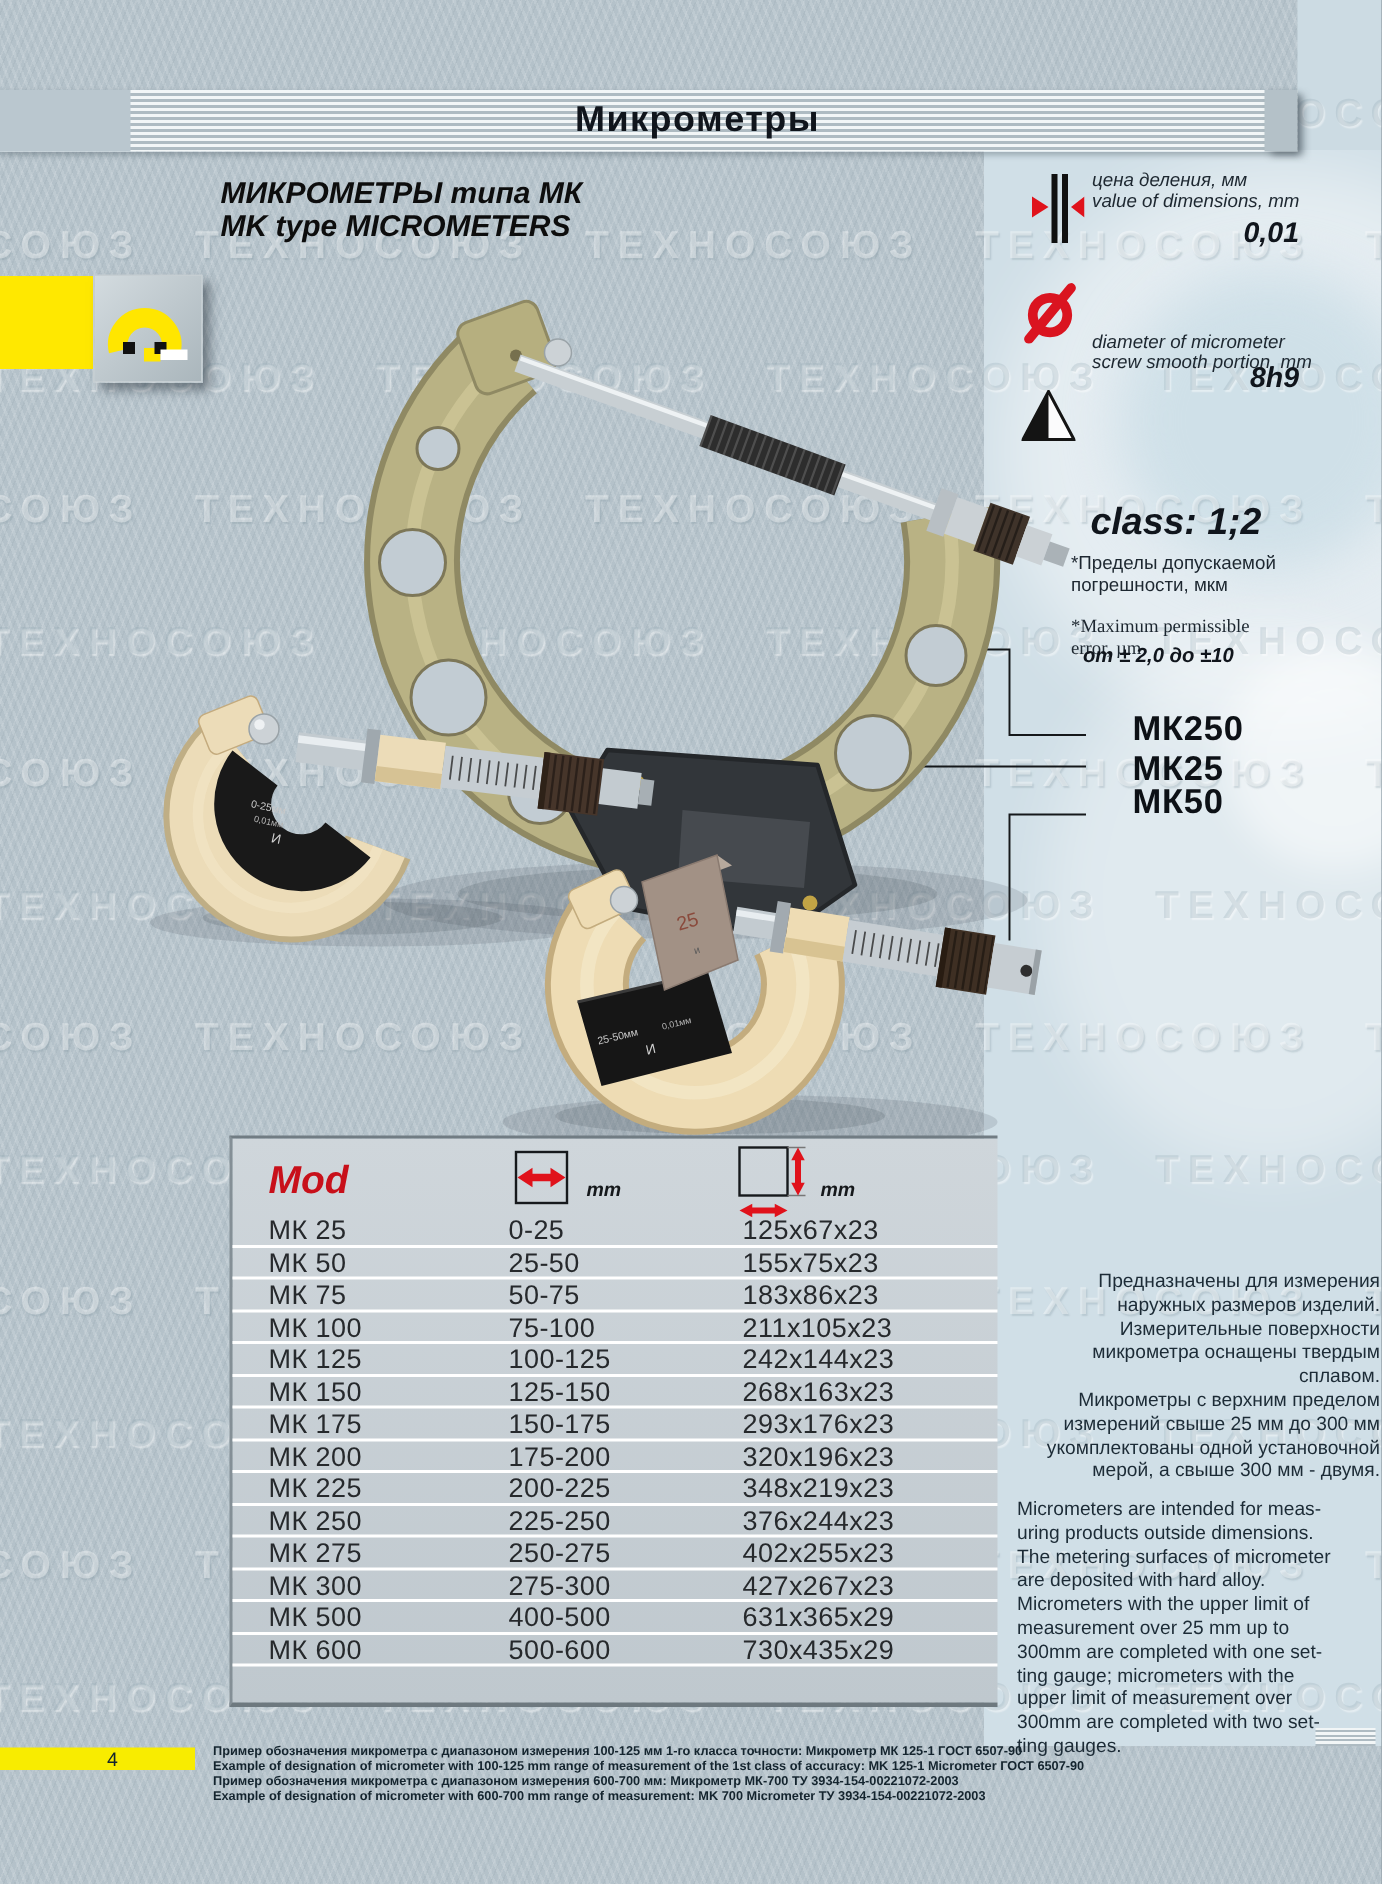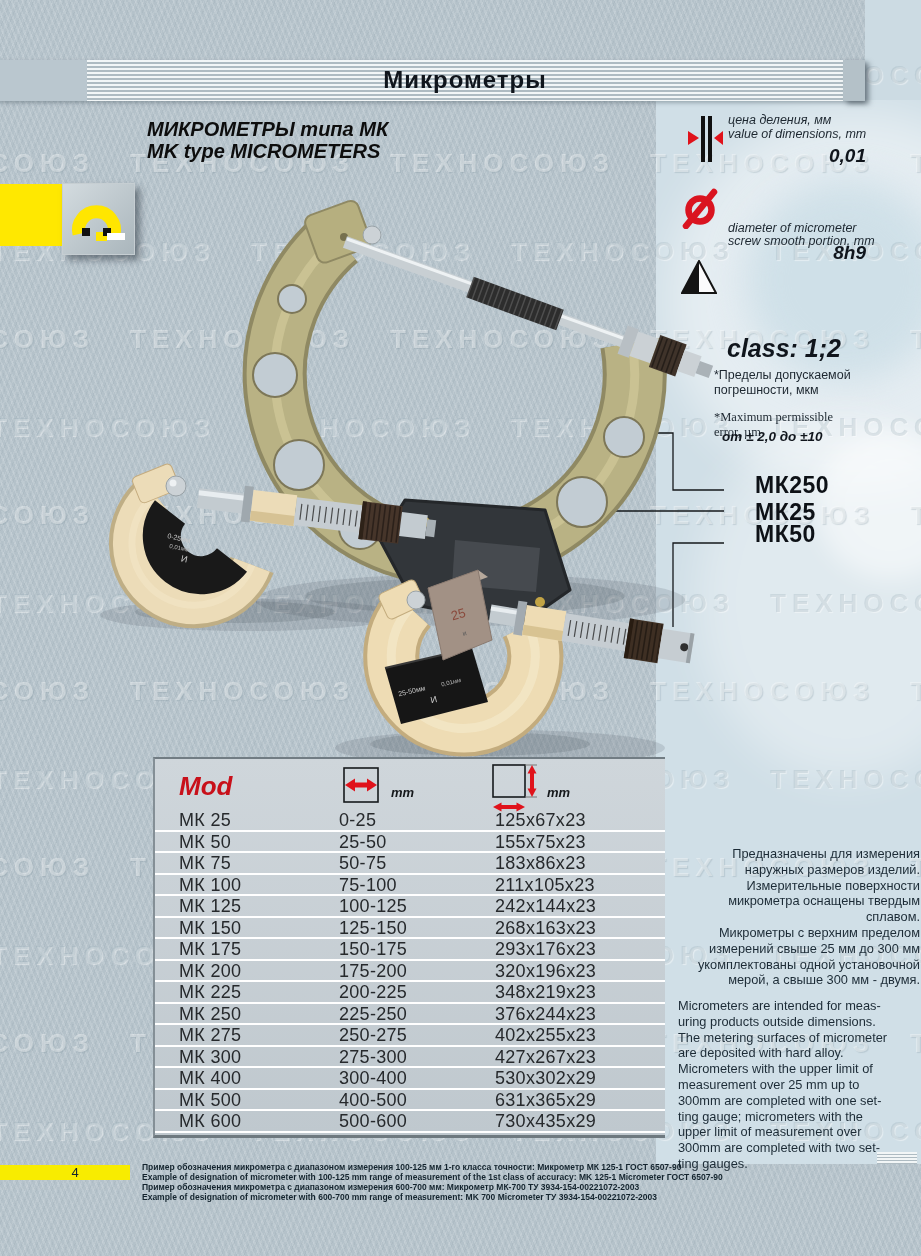--- a/index.html
+++ b/index.html
@@ -418,25 +418,20 @@
           <span class="c-range">250-275</span>
           <span class="c-dims">402x255x23</span>
         </div>
 
         <div class="t-row">
           <span class="c-mod">МК 300</span>
           <span class="c-range">275-300</span>
           <span class="c-dims">427x267x23</span>
         </div>
 
-        <div class="t-row">
-          <span class="c-mod">МК 400</span>
-          <span class="c-range">300-400</span>
-          <span class="c-dims">530x302x29</span>
-        </div>
 
         <div class="t-row">
           <span class="c-mod">МК 500</span>
           <span class="c-range">400-500</span>
           <span class="c-dims">631x365x29</span>
         </div>
 
         <div class="t-row">
           <span class="c-mod">МК 600</span>
           <span class="c-range">500-600</span>

